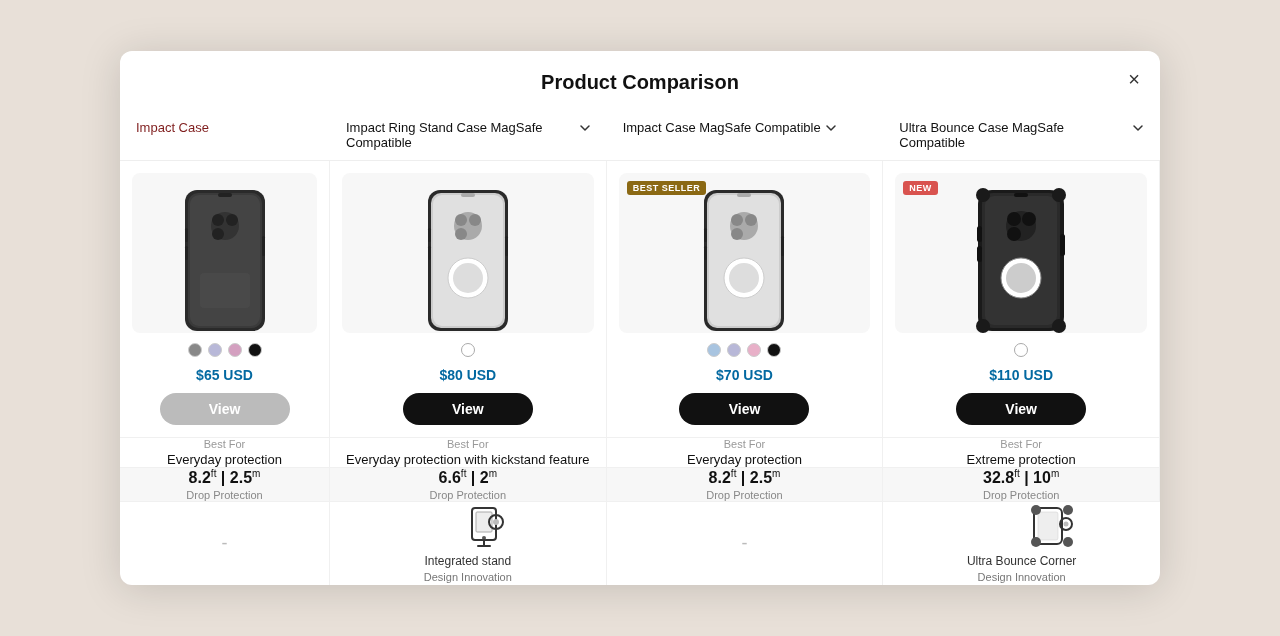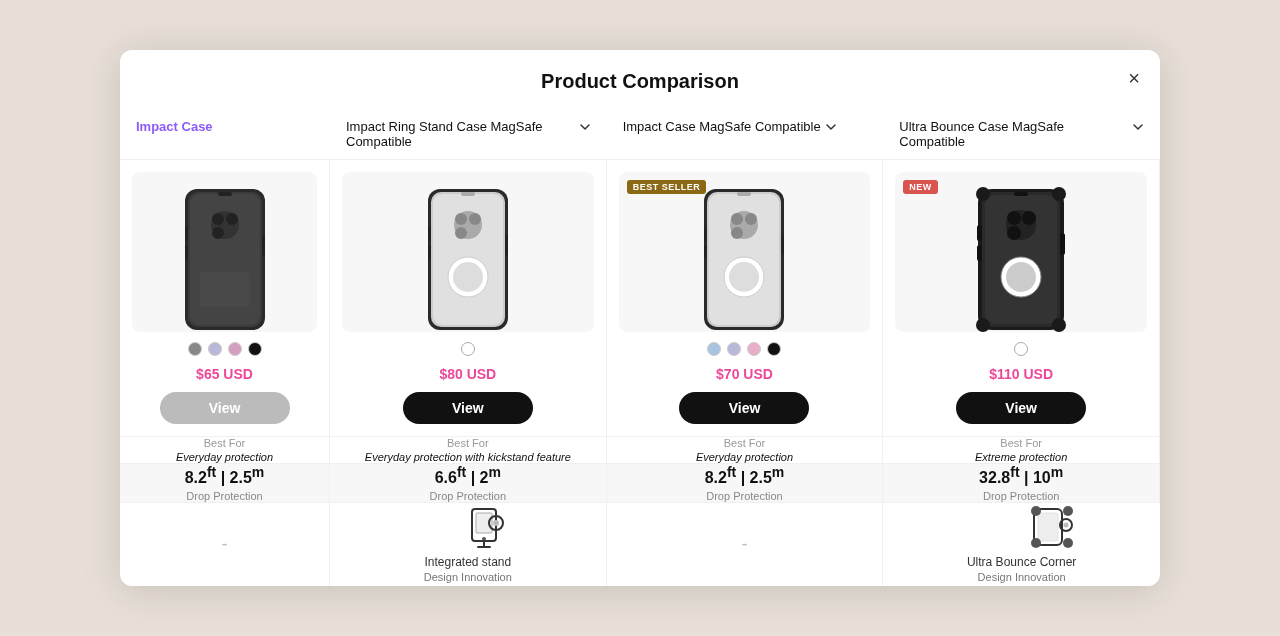--- a/index.html
+++ b/index.html
@@ -63,22 +63,22 @@
       padding: 10px 16px;
       font-size: 13px;
       font-weight: 400;
       color: #111;
       border-bottom: 1px solid #eee;
       display: flex;
       align-items: flex-start;
       gap: 4px;
     }
     .col-header.first {
-      color: #8b5cf6;
-      font-weight: 700;
+      color: #7f1d1d;
+      font-weight: 400;
       background: #fff;
     }
     .col-header svg {
       flex-shrink: 0;
       margin-top: 2px;
     }
     
     .product-cell {
       padding: 12px;
       display: flex;
@@ -124,21 +124,21 @@
     }
     .swatch {
       width: 14px;
       height: 14px;
       border-radius: 50%;
       border: 1.5px solid #ccc;
     }
     .price {
       font-size: 14px;
       font-weight: 600;
-      color: #ec4899;
+      color: #0369a1;
     }
     .view-btn {
       background: #111;
       color: #fff;
       border: none;
       border-radius: 30px;
       padding: 8px 28px;
       font-size: 14px;
       font-weight: 600;
       cursor: pointer;
@@ -171,32 +171,31 @@
       font-size: 11px;
       color: #888;
       font-weight: 500;
     }
     .best-for-label {
       font-size: 11px;
       color: #999;
       font-weight: 400;
     }
     .best-for-value {
-      font-size: 11px;
+      font-size: 13px;
       color: #111;
-      font-style: italic;
     }
     .drop-highlight {
       font-size: 16px;
       font-weight: 700;
       color: #111;
     }
     .drop-highlight sup, .drop-highlight sub {
-      font-size: 14px;
-      font-weight: 700;
+      font-size: 10px;
+      font-weight: 400;
     }
     .icon-feature {
       display: flex;
       flex-direction: column;
       align-items: flex-end;
       gap: 4px;
     }
     .dash {
       font-size: 18px;
       color: #bbb;

